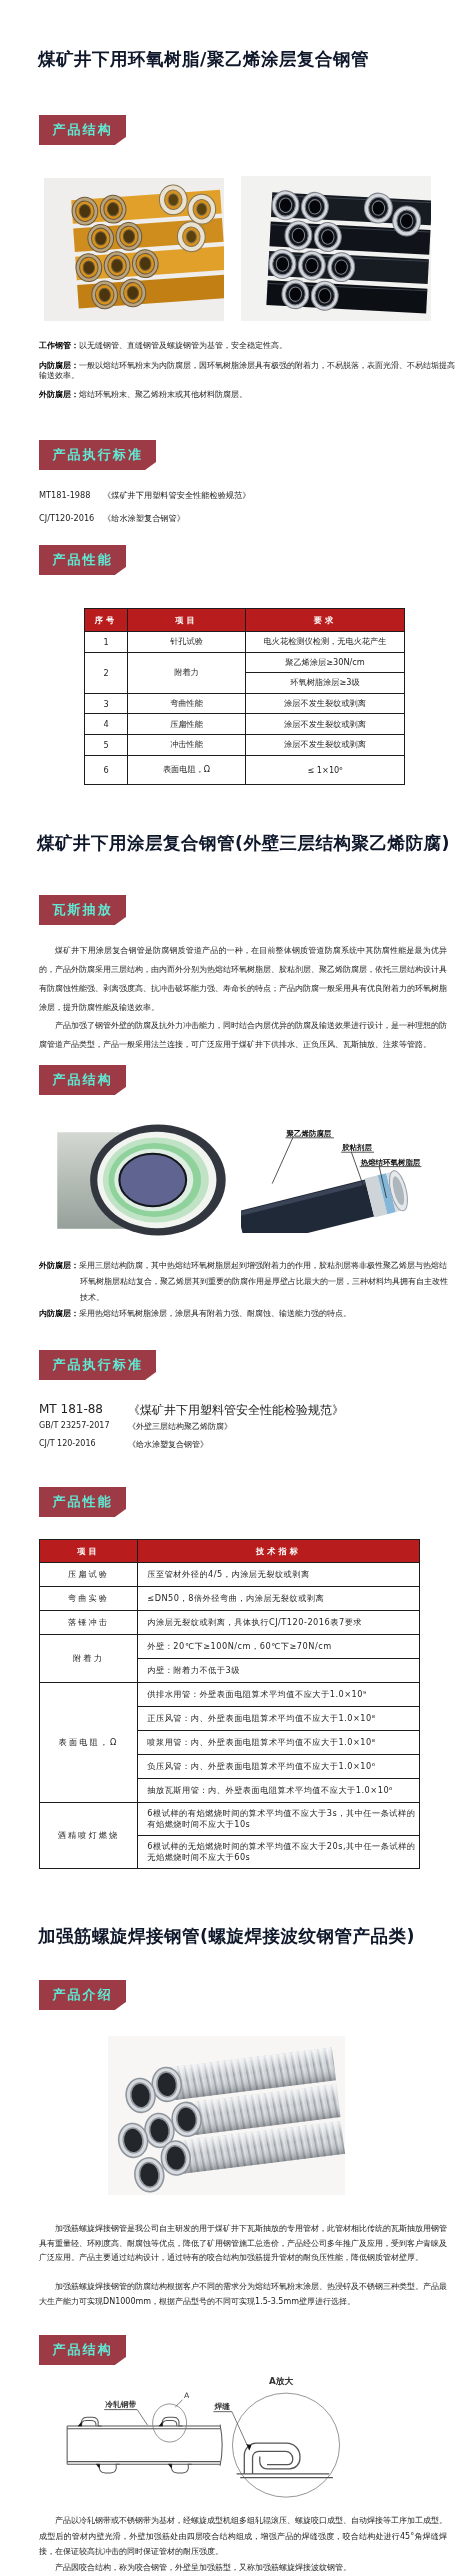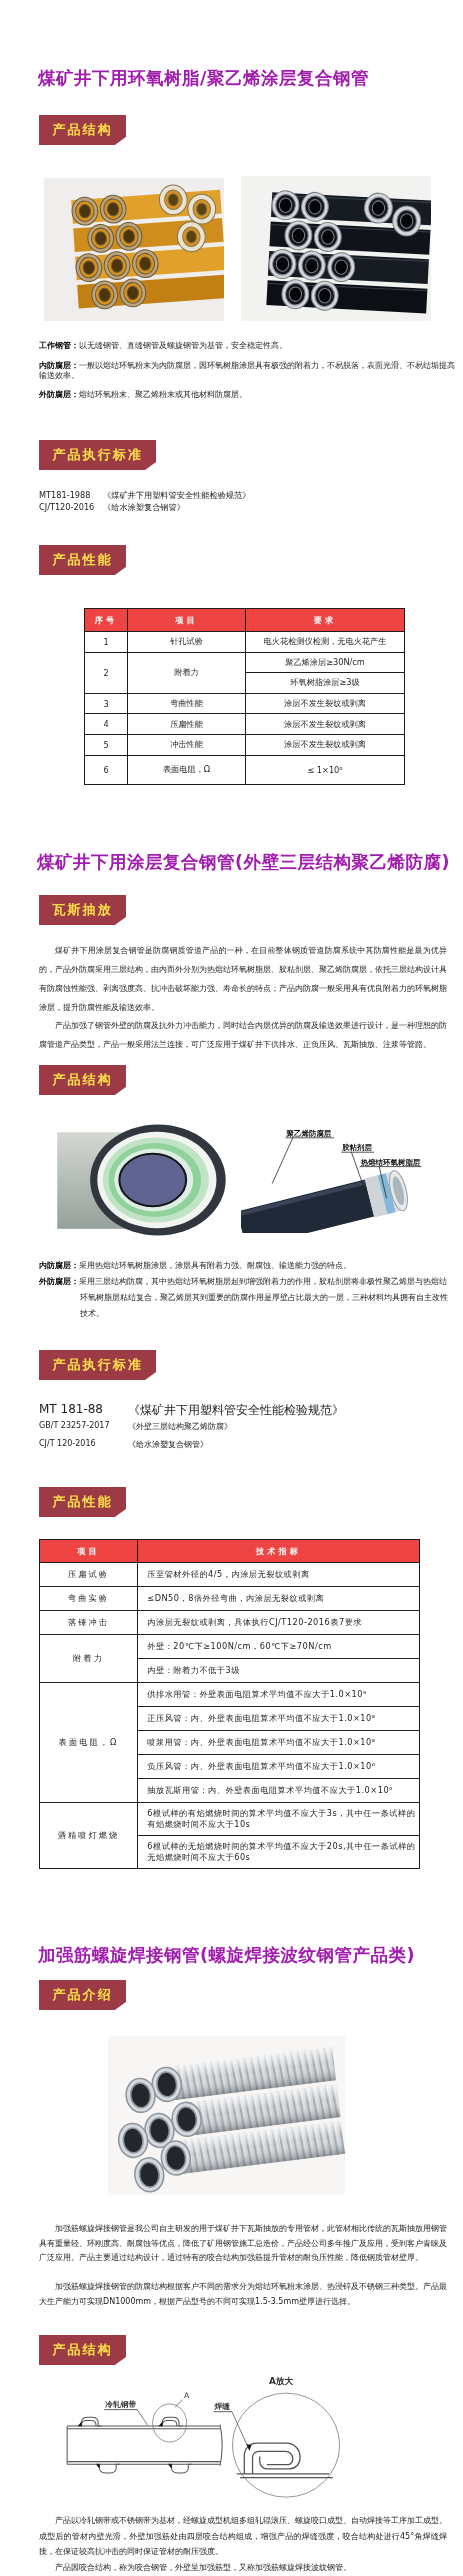--- a/index.html
+++ b/index.html
@@ -1,36 +1,36 @@
 <!DOCTYPE html>
 <html style="font-size:8.2px"><head>
 <meta charset="utf-8">
 <style>
   html,body{margin:0;padding:0;background:#ffffff;}
   body{font-family:"DejaVu Sans","Liberation Sans",sans-serif;color:#1f1f1f;}
   .page{position:relative;width:464px;height:3091px;background:#ffffff;overflow:hidden;}
   .abs{position:absolute;}
-  .h1{position:absolute;font-size:17.5px;font-weight:700;color:#a21caf;letter-spacing:0.5px;white-space:nowrap;margin-top:19px;}
-  .badge{position:absolute;display:inline-block;background:#9c3b46;color:#fde047;font-weight:700;
+  .h1{position:absolute;font-size:17.5px;font-weight:700;color:#0f172a;letter-spacing:0.5px;white-space:nowrap;}
+  .badge{position:absolute;display:inline-block;background:#9c3b46;color:#5eead4;font-weight:700;
          font-size:13px;letter-spacing:2.1px;line-height:30px;padding:0 13.4px;
          clip-path:polygon(0 0,100% 0,100% calc(100% - 8.2px),calc(100% - 11.3px) 100%,0 100%);}
   .note{font-size:8px;line-height:10.3px;margin-bottom:9.3px;color:#222;}
   .note b{color:#000;margin-top:12px;}
   .lnote{font-size:8px;line-height:16px;color:#222;padding-left:41px;text-indent:-41px;margin:0;}
   .lnote b{color:#000;}
   .para{position:absolute;font-size:8px;line-height:19px;color:#222;text-align:justify;text-indent:2em;margin:0;}
   .para.tight{line-height:14.7px;}
   .para.mid{line-height:15.5px;}
   .stdrow{display:flex;font-size:8.2px;color:#222;}
   .stdrow .code{flex:0 0 64px;}
   .std-wide .stdrow .code{flex:0 0 89px;}
   table{border-collapse:collapse;table-layout:fixed;}
   .ptable{position:absolute;background:#fff;}
   .ptable th,.ptable td{border:1px solid #1c1c1c;font-size:8.2px;text-align:center;vertical-align:middle;padding:1px 3.1px;box-sizing:border-box;}
-  .ptable th{background:#ef4444;color:#ffffff;font-weight:600;letter-spacing:3.1px;}
+  .ptable th{background:#b91c1c;color:#ffffff;font-weight:600;letter-spacing:3.1px;}
   .ptable td.left{text-align:left;padding-left:9.3px;letter-spacing:0.5px;}
   .ptable td.sp{letter-spacing:2.1px;}
   .hh{height:23px;} .h40{height:20.6px;} .h47{height:24px;} .h46{height:24px;} .h56{height:29px;} .h64{height:33px;}
   svg text{font-family:"DejaVu Sans","Liberation Sans",sans-serif;}
   .diag text{fill:#333;}
 </style>
 </head>
 <body>
 
 <div class="page">
@@ -163,21 +163,21 @@
 
   <div class="abs" style="left:39px;top:341px;width:417px;">
     <div class="note"><b>工作钢管：</b><span>以无缝钢管、直缝钢管及螺旋钢管为基管，安全稳定性高。</span></div>
     <div class="note"><b>内防腐层：</b><span>一般以熔结环氧粉末为内防腐层，因环氧树脂涂层具有极强的附着力，不易脱落，表面光滑、不易结垢提高输送效率。</span></div>
     <div class="note"><b>外防腐层：</b><span>熔结环氧粉末、聚乙烯粉末或其他材料防腐层。</span></div>
   </div>
 
   <div class="badge" style="left:39px;top:440px;">产品执行标准</div>
 
   <div class="abs" style="left:39px;top:490px;width:361px;">
-    <div class="stdrow" style="margin-bottom:1px;">
+    <div class="stdrow" style="margin-bottom:12px;">
         <span class="code">MT181-1988</span>
         <span>《煤矿井下用塑料管安全性能检验规范》</span>
       </div>
     <div class="stdrow">
         <span class="code">CJ/T120-2016</span>
         <span>《给水涂塑复合钢管》</span>
       </div>
   </div>
 
   <div class="badge" style="left:39px;top:545px;">产品性能</div>
@@ -274,22 +274,22 @@
       <path d="M86,21 H180"></path>
         <path d="M100,21 L60,110"></path>
       <path d="M194,49 H258"></path>
         <path d="M214,49 L242,128"></path>
       <path d="M230,77 H350"></path>
         <path d="M268,77 L282,138"></path>
     </g>
   </svg>
 
   <div class="abs" style="left:39px;top:1258px;width:415px;">
+    <p class="lnote"><b>外防腐层：</b><span>采用三层结构防腐，其中热熔结环氧树脂层起到增强附着力的作用，胶粘剂层将非极性聚乙烯层与热熔结环氧树脂层粘结复合，聚乙烯层其到重要的防腐作用是厚壁占比最大的一层，三种材料均具拥有自主改性技术。</span></p>
     <p class="lnote"><b>内防腐层：</b><span>采用热熔结环氧树脂涂层，涂层具有附着力强、耐腐蚀、输送能力强的特点。</span></p>
-    <p class="lnote"><b>外防腐层：</b><span>采用三层结构防腐，其中热熔结环氧树脂层起到增强附着力的作用，胶粘剂层将非极性聚乙烯层与热熔结环氧树脂层粘结复合，聚乙烯层其到重要的防腐作用是厚壁占比最大的一层，三种材料均具拥有自主改性技术。</span></p>
   </div>
 
   <div class="badge" style="left:39px;top:1350px;">产品执行标准</div>
 
   <div class="abs std-wide" style="left:39px;top:1402px;width:392px;">
     <div class="stdrow" style="margin-bottom:2px;font-size:12px;">
         <span class="code">MT 181-88</span>
         <span>《煤矿井下用塑料管安全性能检验规范》</span>
       </div>
     <div class="stdrow" style="margin-bottom:6.7px;font-size:8px;">

